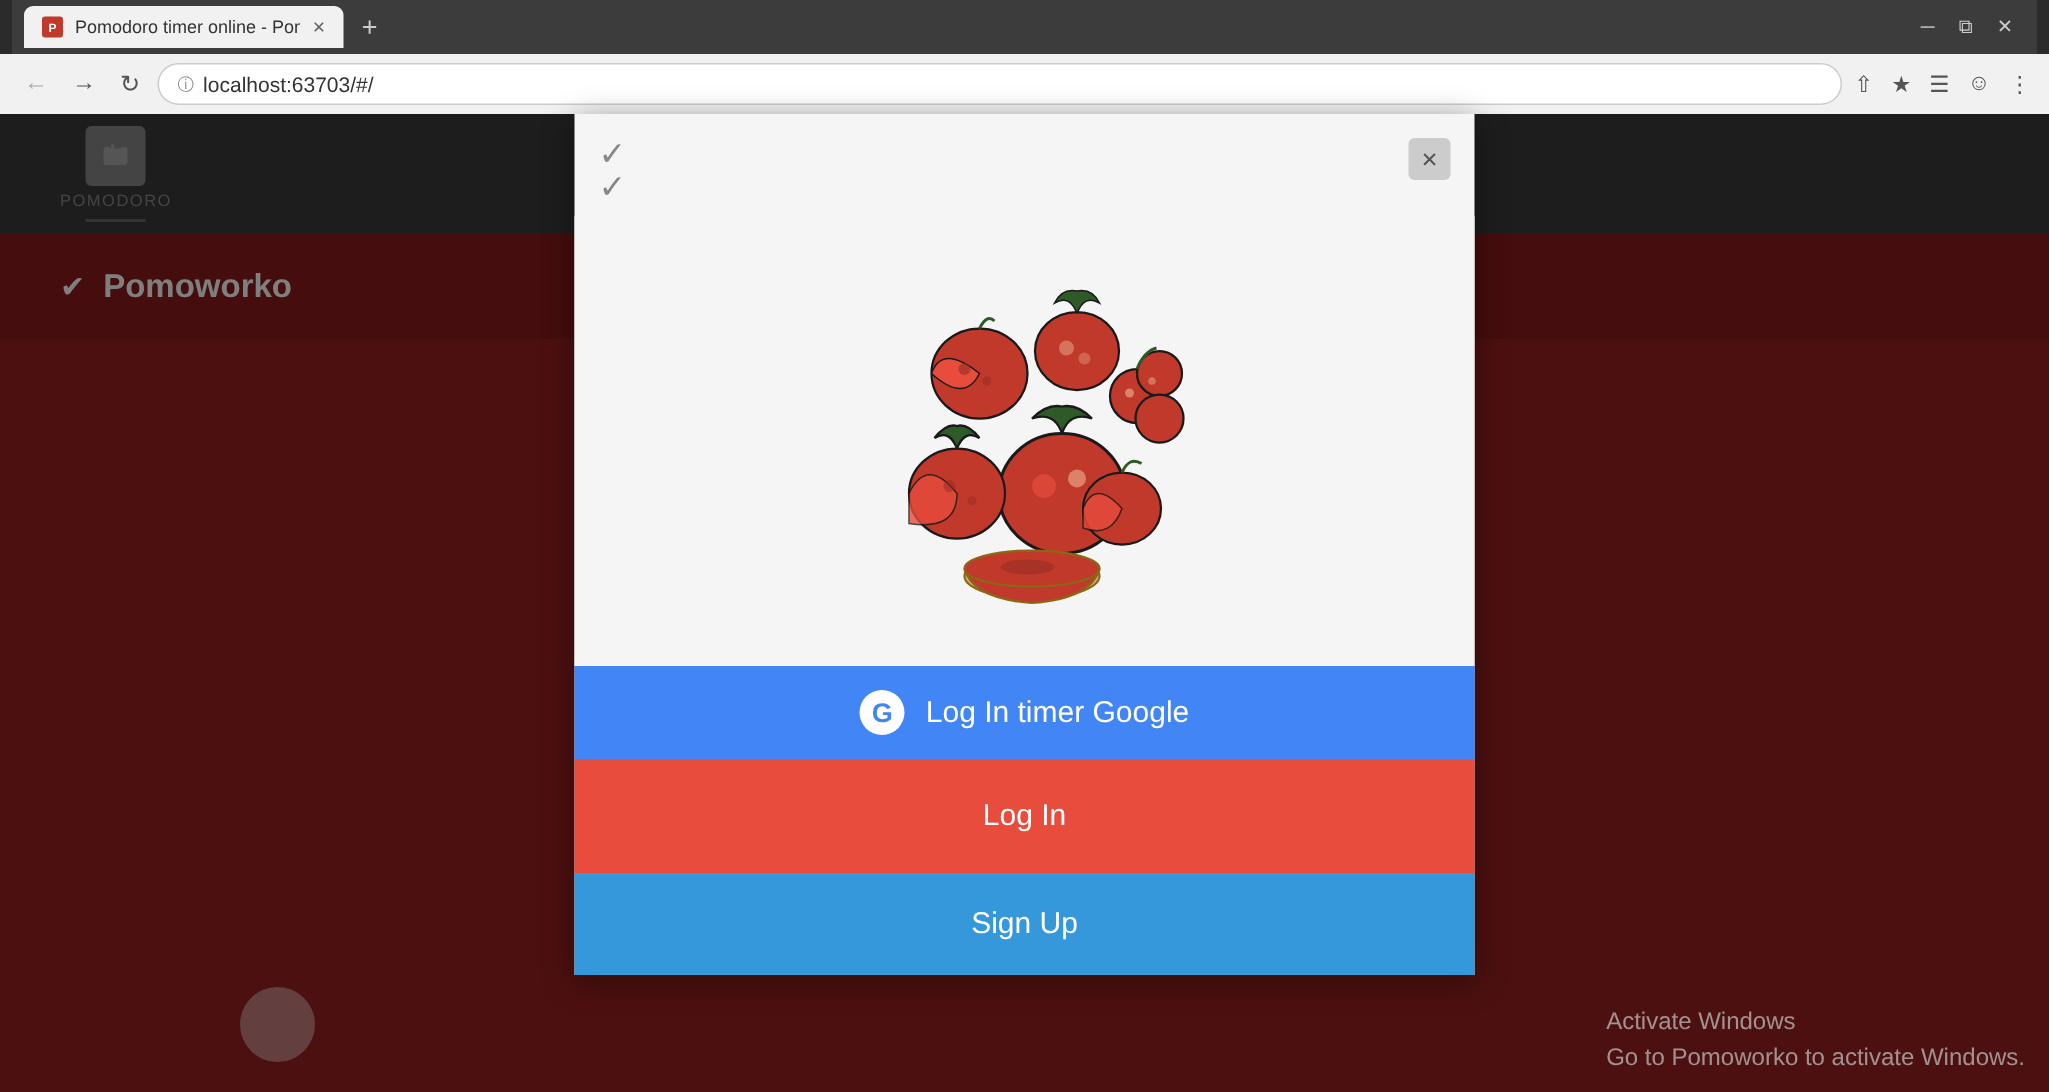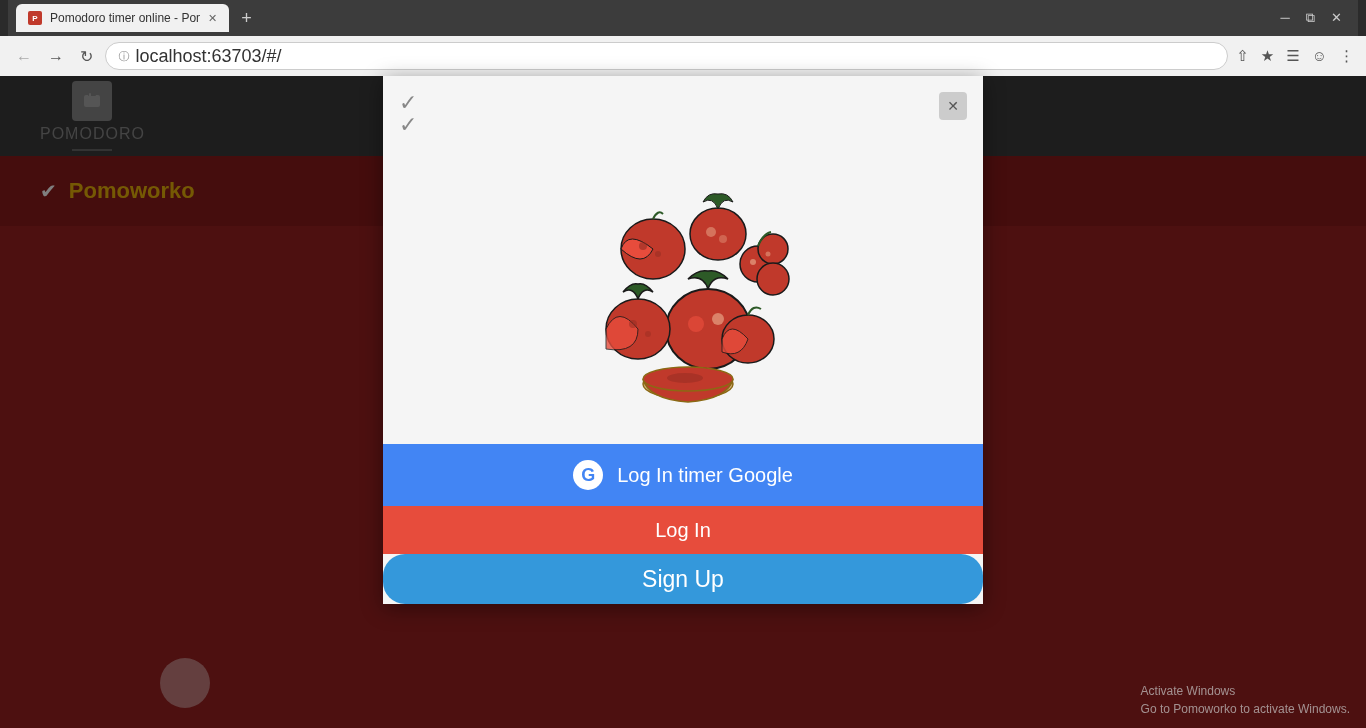--- a/index.html
+++ b/index.html
@@ -159,21 +159,21 @@
       border-radius: 4px;
       display: flex;
       align-items: center;
       justify-content: center;
       color: #ccc;
       font-size: 18px;
     }
 
     .header-text {
       color: #888;
-      font-size: 16px;
+      font-size: 11px;
       letter-spacing: 1px;
     }
 
     .header-divider {
       width: 40px;
       height: 2px;
       background: #666;
       margin-top: 2px;
     }
 
@@ -198,21 +198,21 @@
     }
 
     .brand-check {
       color: white;
       font-size: 20px;
     }
 
     .brand-name {
       font-size: 22px;
       font-weight: bold;
-      color: #eab308;
+      color: #ffffff;
     }
 
     
     .overlay {
       position: absolute;
       top: 0;
       left: 0;
       right: 0;
       bottom: 0;
       background: rgba(0, 0, 0, 0.5);
@@ -293,51 +293,50 @@
       display: flex;
       align-items: center;
       justify-content: center;
       font-size: 18px;
       font-weight: bold;
       color: #4285f4;
       font-family: Arial, sans-serif;
     }
 
     .btn-login {
-      height: 48px;
+      height: 76px;
       background: #e74c3c;
       color: white;
       display: flex;
       align-items: center;
       justify-content: center;
       font-size: 20px;
       font-weight: 500;
       cursor: pointer;
     }
 
     .btn-signup {
-      height: 50px;
+      height: 68px;
       background: #3498db;
       color: white;
       display: flex;
       align-items: center;
       justify-content: center;
-      font-size: 23px;
+      font-size: 20px;
       font-weight: 500;
       cursor: pointer;
-      border-radius: 22px;
     }
 
     
     .activate-windows {
       position: absolute;
       bottom: 10px;
       right: 16px;
       color: rgba(200, 200, 200, 0.7);
-      font-size: 12px;
+      font-size: 16px;
       line-height: 1.5;
     }
 
     
     .bottom-ghost {
       position: absolute;
       bottom: 20px;
       left: 160px;
       width: 50px;
       height: 50px;
@@ -366,21 +365,21 @@
       </div>
     </div>
   </div>
 
   <div class="nav-bar">
     <span class="nav-btn disabled">←</span>
     <span class="nav-btn">→</span>
     <span class="nav-btn">↻</span>
     <div class="address-bar">
       <span class="address-lock">ⓘ</span>
-      <span style="font-size:18px;color:#333;">localhost:63703/#/</span>
+      <span style="font-size:14px;color:#333;">localhost:63703/#/</span>
     </div>
     <div class="nav-actions">
       <span style="color:#555;font-size:15px;">⇧</span>
       <span style="color:#555;font-size:15px;">★</span>
       <span style="color:#555;font-size:15px;">☰</span>
       <span style="color:#555;font-size:15px;">☺</span>
       <span style="color:#555;font-size:15px;">⋮</span>
     </div>
   </div>
 </div>

